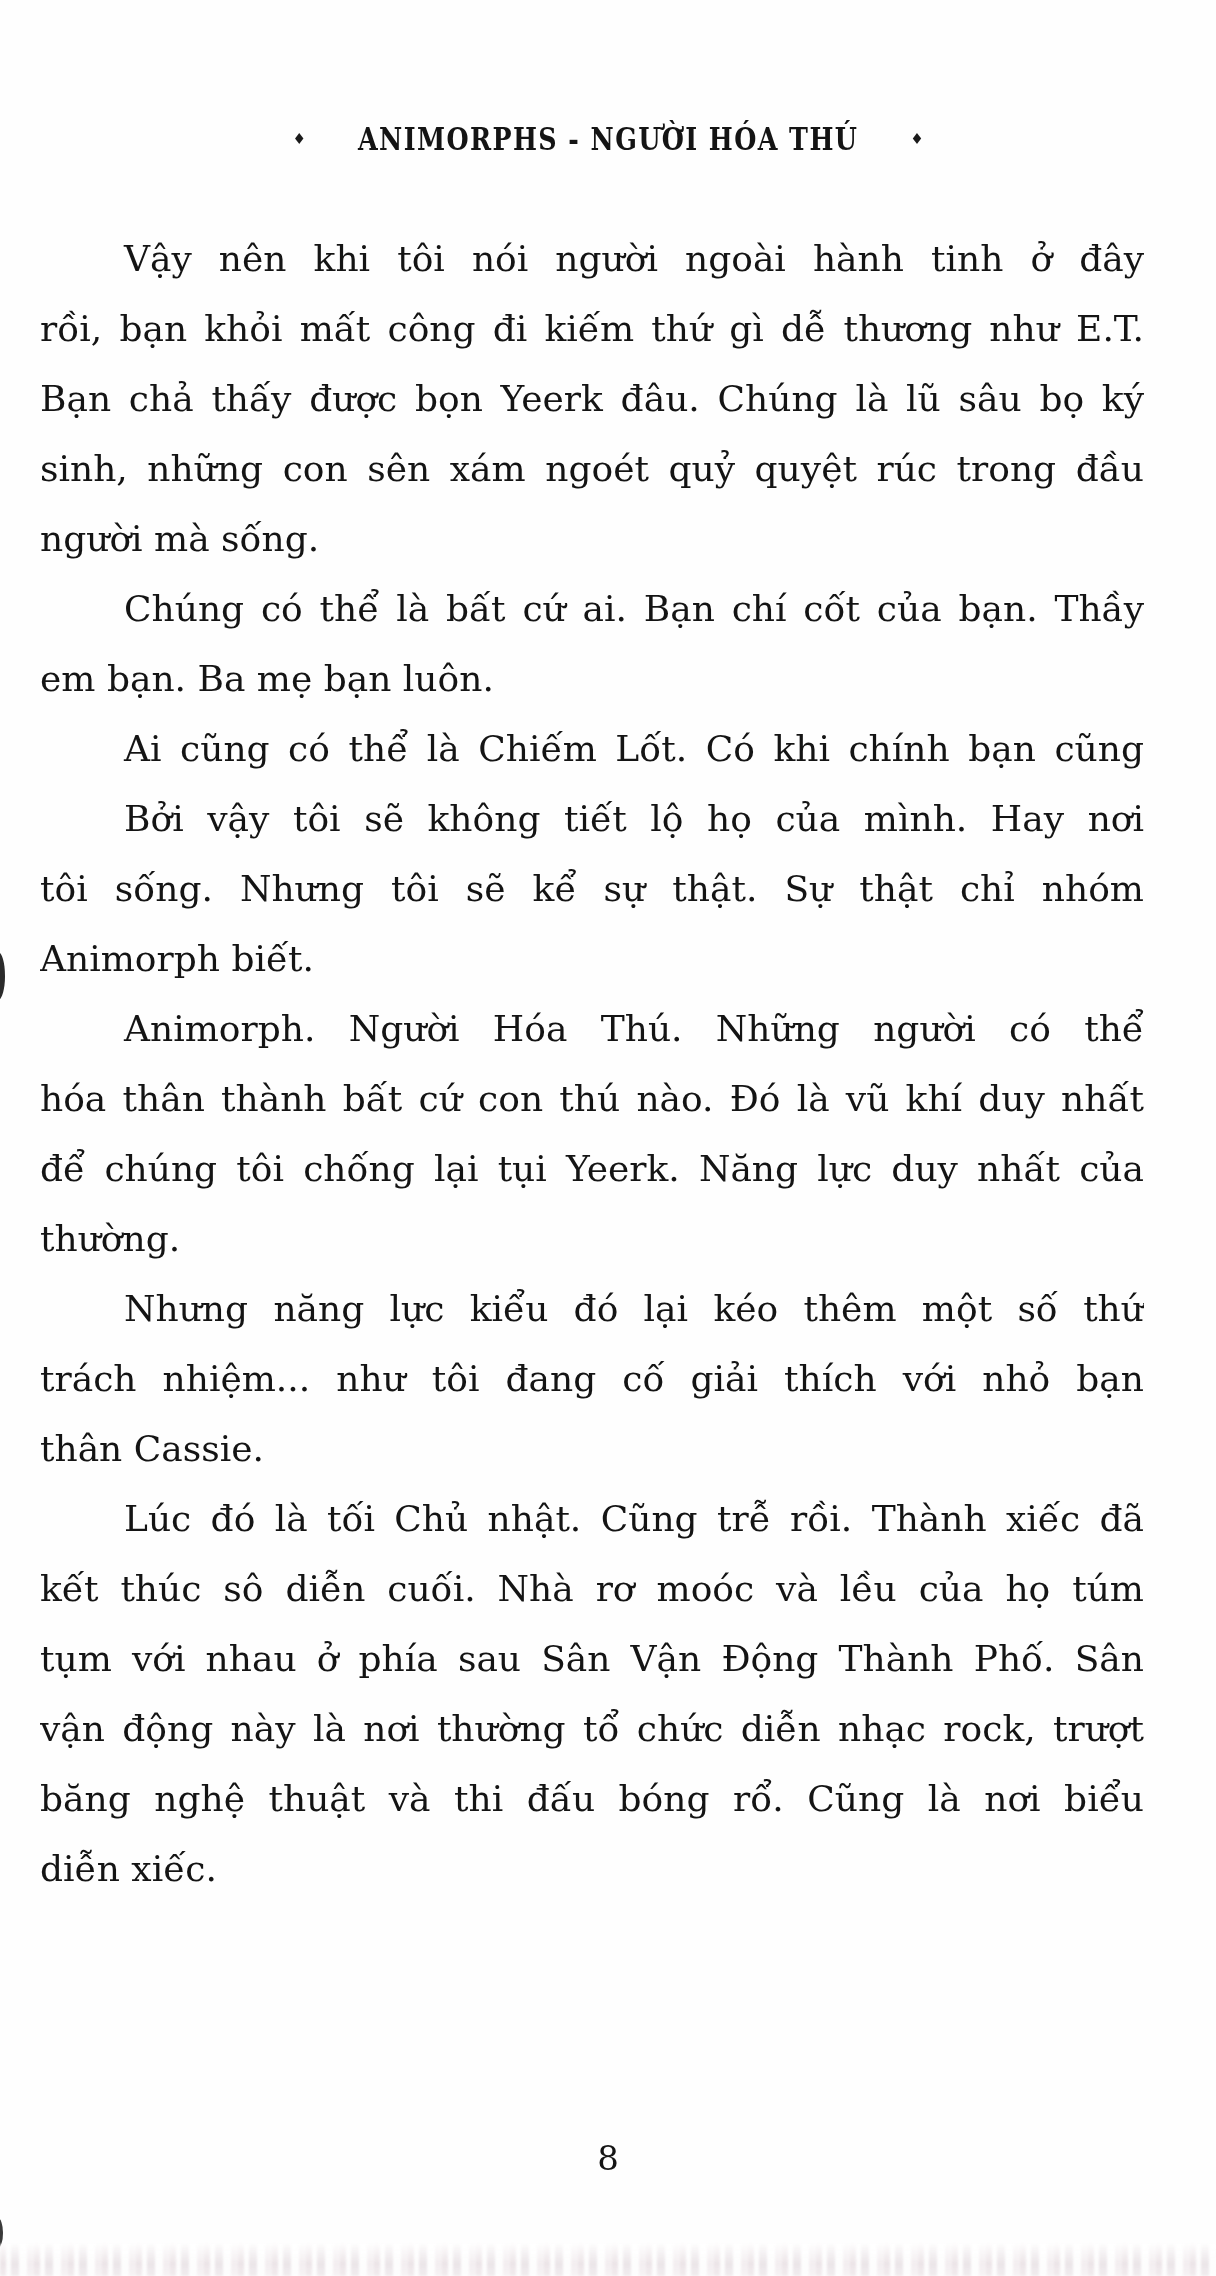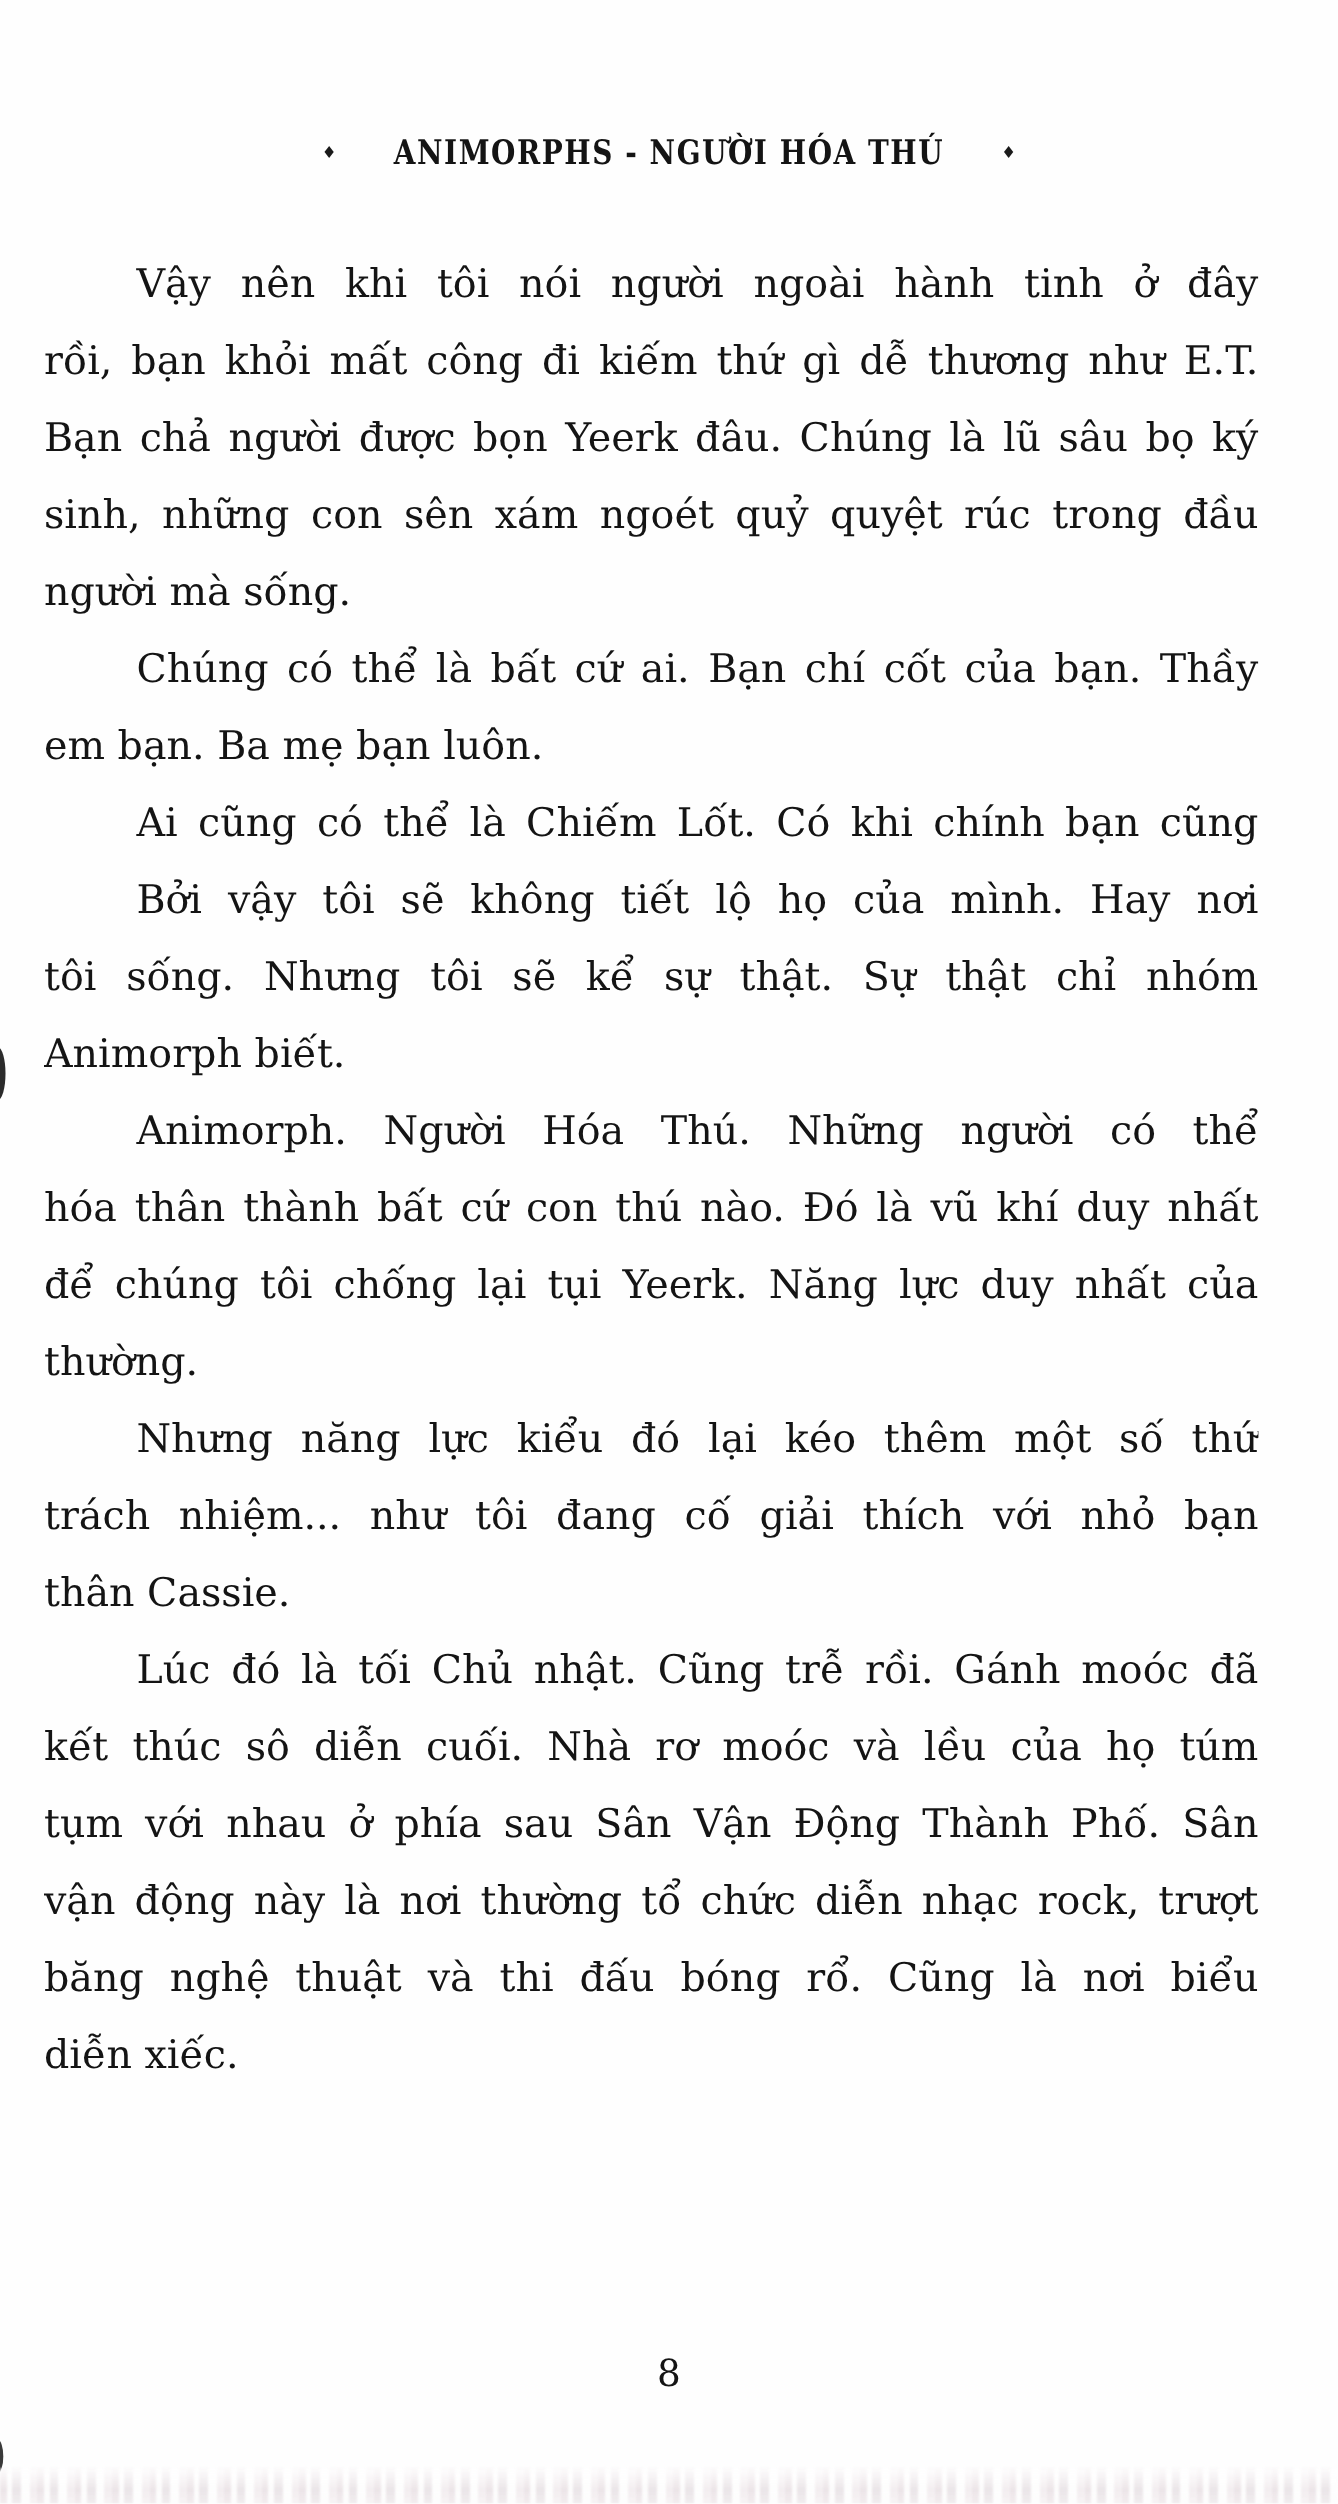--- a/index.html
+++ b/index.html
@@ -105,21 +105,21 @@
     <span class="diamond">♦</span>
     <span class="title">ANIMORPHS - NGƯỜI HÓA THÚ</span>
     <span class="diamond">♦</span>
   </div>
 
   <div class="body-text">
 
     <div class="paragraph">
       <div class="line indent">Vậy nên khi tôi nói người ngoài hành tinh ở đây</div>
       <div class="line">rồi, bạn khỏi mất công đi kiếm thứ gì dễ thương như E.T.</div>
-      <div class="line">Bạn chả người được bọn Yeerk đâu. Chúng là lũ sâu bọ ký</div>
+      <div class="line">Bạn chả thấy được bọn Yeerk đâu. Chúng là lũ sâu bọ ký</div>
       <div class="line">sinh, những con sên xám ngoét quỷ quyệt rúc trong đầu</div>
       <div class="line end">người mà sống.</div>
     </div>
 
     <div class="paragraph">
       <div class="line indent">Chúng có thể là bất cứ ai. Bạn chí cốt của bạn. Thầy</div>
       <div class="line end">em bạn. Ba mẹ bạn luôn.</div>
     </div>
 
     <div class="paragraph">
@@ -139,21 +139,21 @@
       <div class="line end">thường.</div>
     </div>
 
     <div class="paragraph">
       <div class="line indent">Nhưng năng lực kiểu đó lại kéo thêm một số thứ</div>
       <div class="line">trách nhiệm... như tôi đang cố giải thích với nhỏ bạn</div>
       <div class="line end">thân Cassie.</div>
     </div>
 
     <div class="paragraph">
-      <div class="line indent">Lúc đó là tối Chủ nhật. Cũng trễ rồi. Gánh moóc đã</div>
+      <div class="line indent">Lúc đó là tối Chủ nhật. Cũng trễ rồi. Thành xiếc đã</div>
       <div class="line">kết thúc sô diễn cuối. Nhà rơ moóc và lều của họ túm</div>
       <div class="line">tụm với nhau ở phía sau Sân Vận Động Thành Phố. Sân</div>
       <div class="line">vận động này là nơi thường tổ chức diễn nhạc rock, trượt</div>
       <div class="line">băng nghệ thuật và thi đấu bóng rổ. Cũng là nơi biểu</div>
       <div class="line end">diễn xiếc.</div>
     </div>
 
   </div>
 
   <div class="page-footer">

